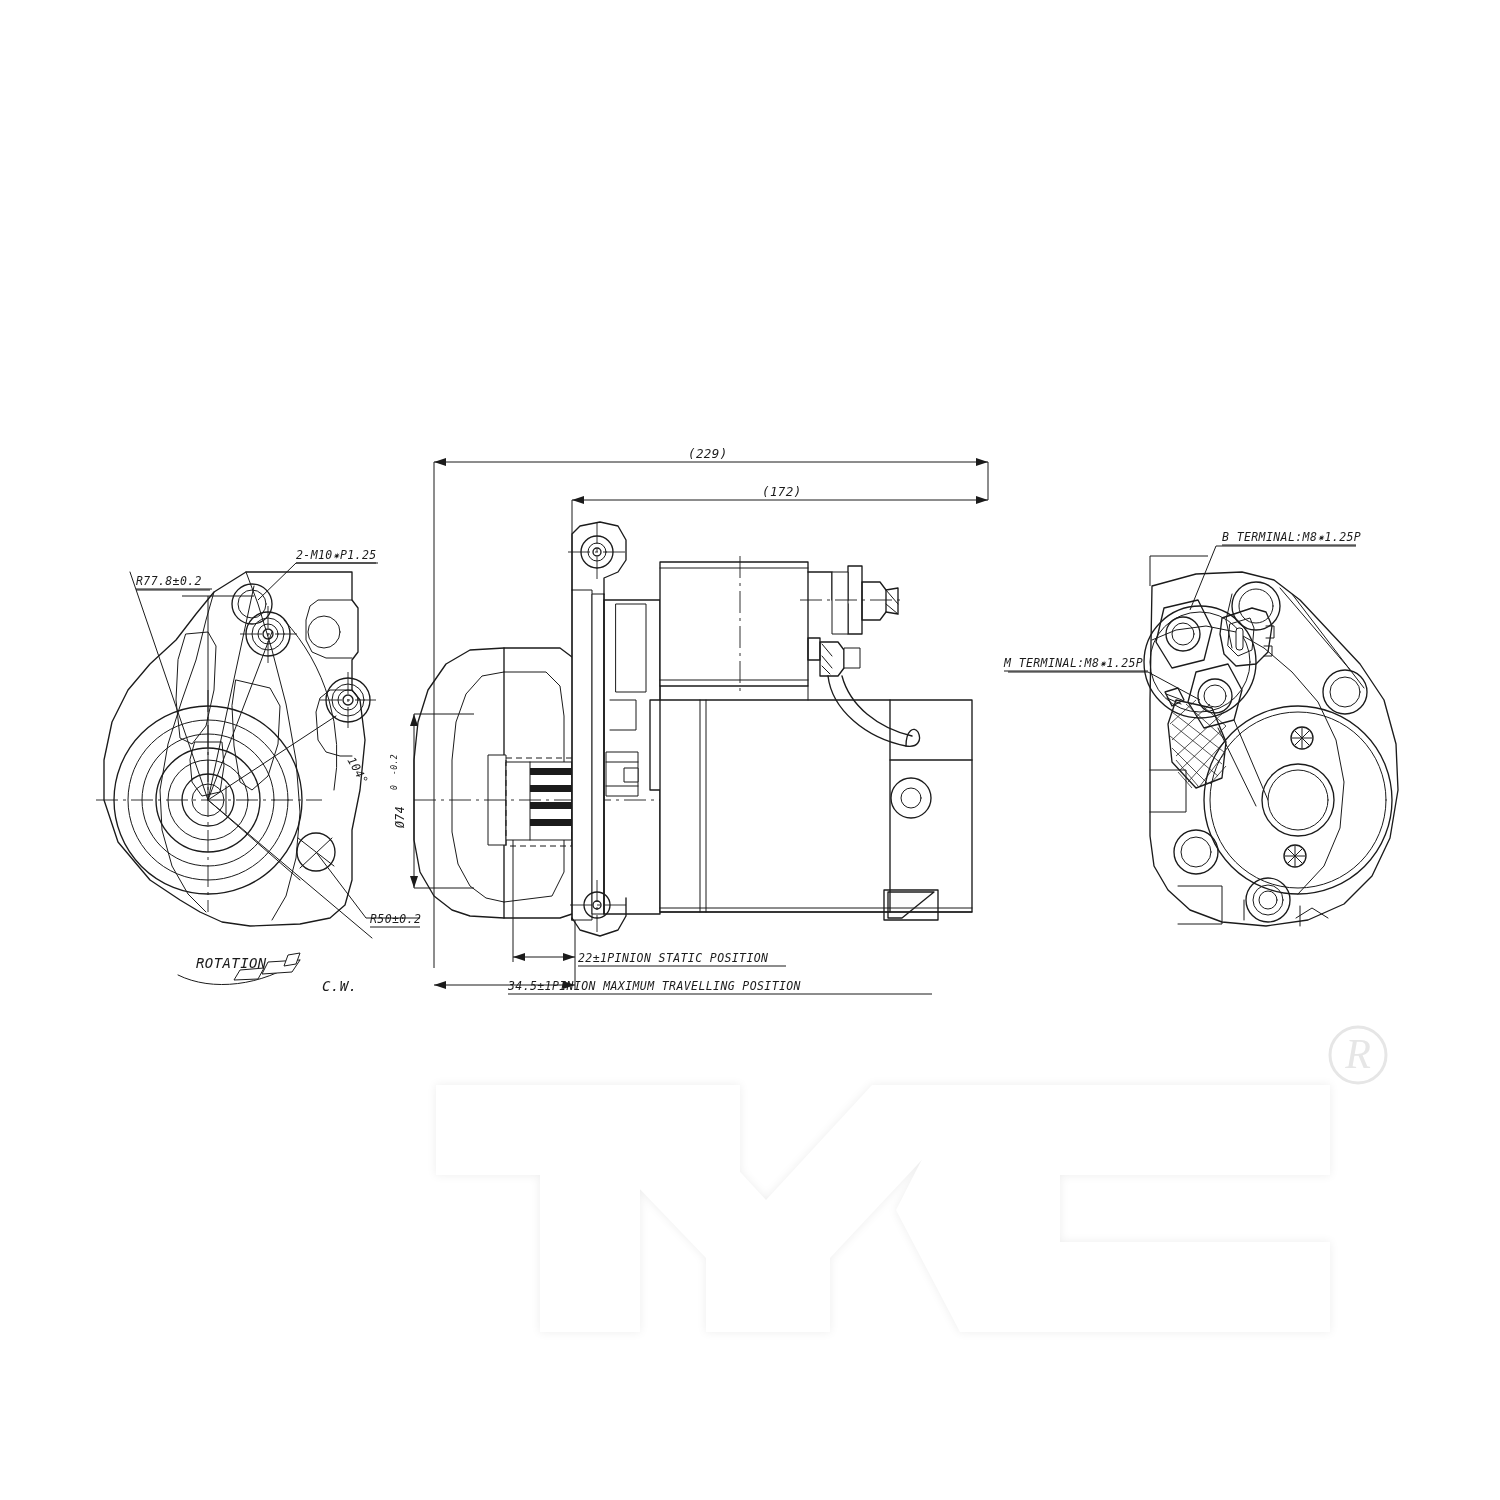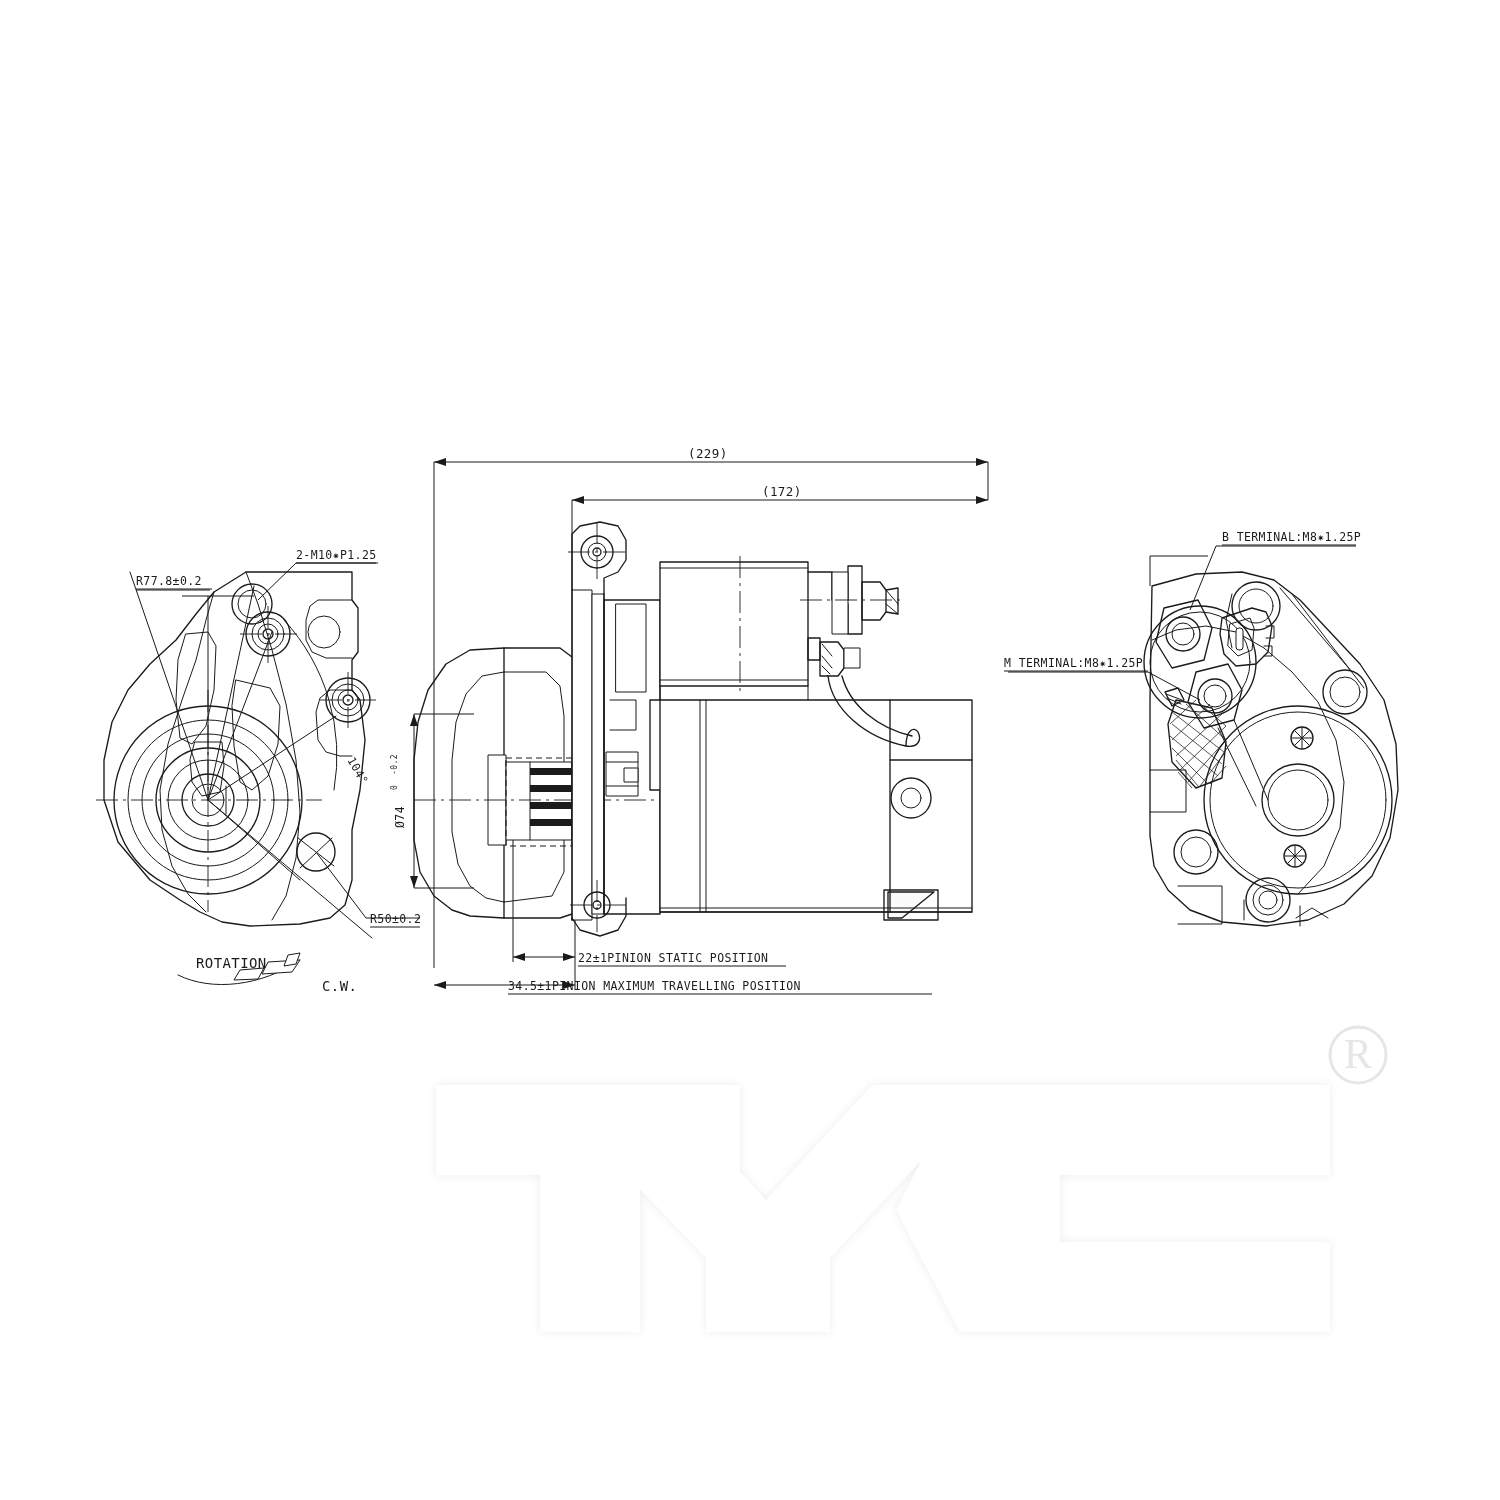--- a/index.html
+++ b/index.html
@@ -2,21 +2,21 @@
 <html><head>
 <meta charset="utf-8">
 <title>Starter Motor Technical Drawing</title>
 <style>
   html,body{margin:0;padding:0;background:#ffffff;}
   body{
     width:1500px;height:1500px;overflow:hidden;position:relative;
     font-family:"DejaVu Sans Mono","Liberation Mono",monospace;
     background:#ffffff;
   }
-  #sheet{position:absolute;left:0;top:0;width:1500px;height:1500px;}
+  #sheet{position:absolute;left:0;top:0;width:1500px;height:1500px;font-style:italic;}
   svg.layer{position:absolute;left:0;top:0;width:1500px;height:1500px;}
   .ln{fill:none;stroke:#1b1b1b;stroke-width:1.35;stroke-linecap:round;stroke-linejoin:round;}
   .lnT{fill:none;stroke:#1b1b1b;stroke-width:1.0;stroke-linecap:round;stroke-linejoin:round;}
   .fillw{fill:#ffffff;stroke:#1b1b1b;stroke-width:1.35;stroke-linejoin:round;}
   .fillwT{fill:#ffffff;stroke:#1b1b1b;stroke-width:1.0;stroke-linejoin:round;}
   .solid{fill:#1b1b1b;stroke:none;}
   .dim{fill:none;stroke:#1b1b1b;stroke-width:1.0;}
   .cen{fill:none;stroke:#1b1b1b;stroke-width:0.9;stroke-dasharray:22 5 3 5;}
   .hid{fill:none;stroke:#1b1b1b;stroke-width:1.0;stroke-dasharray:6 4;}
   .txt{font-family:"DejaVu Sans Mono","Liberation Mono",monospace;fill:#1b1b1b;font-size:13px;letter-spacing:0.4px;}

